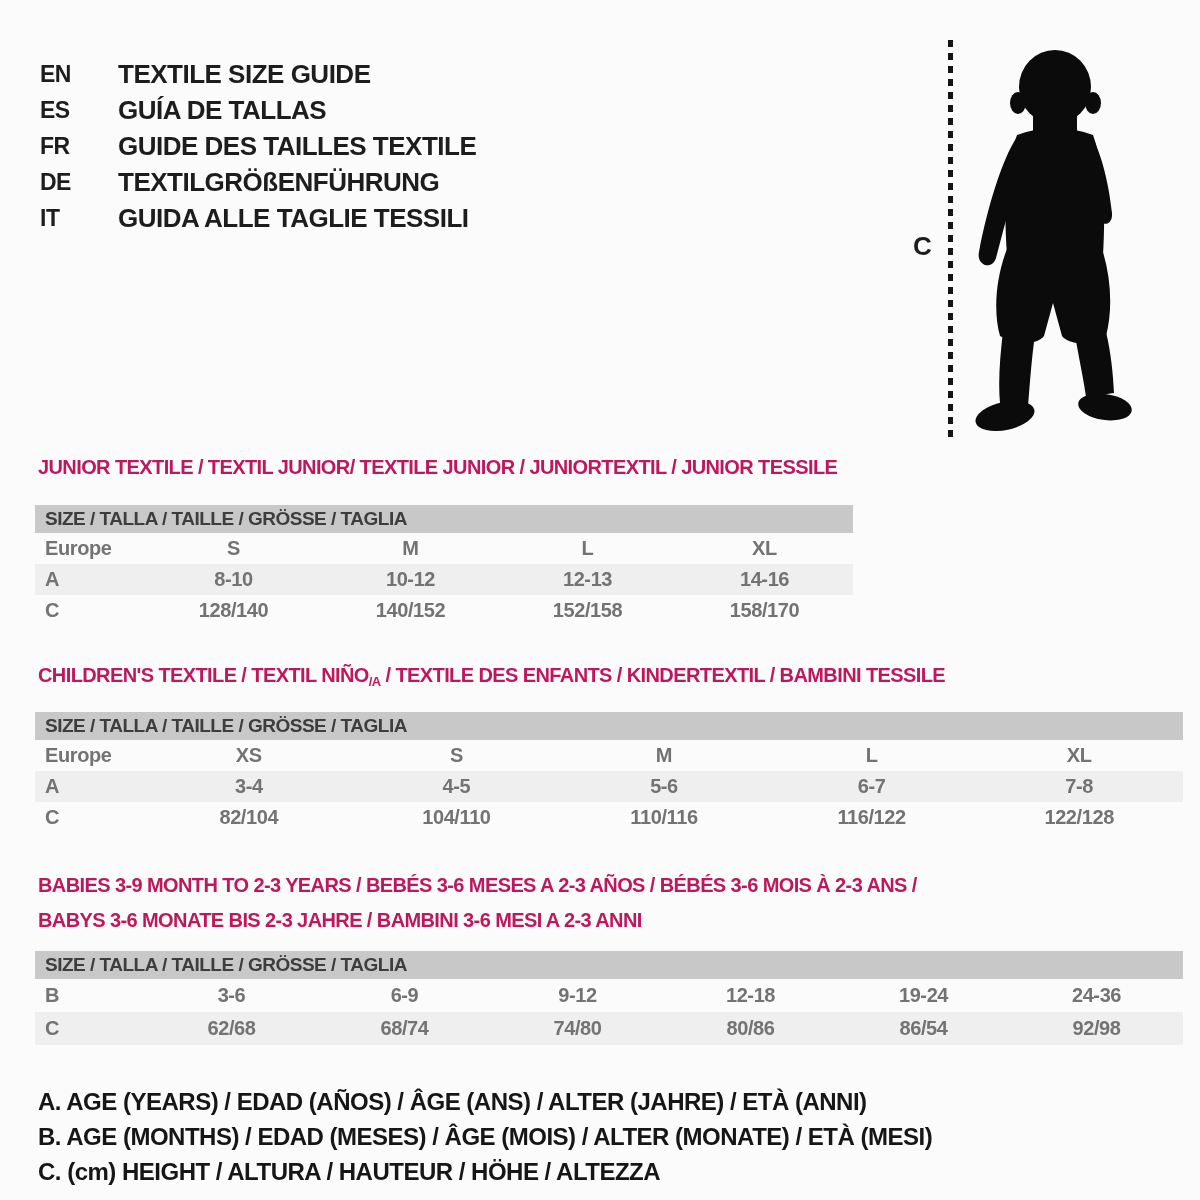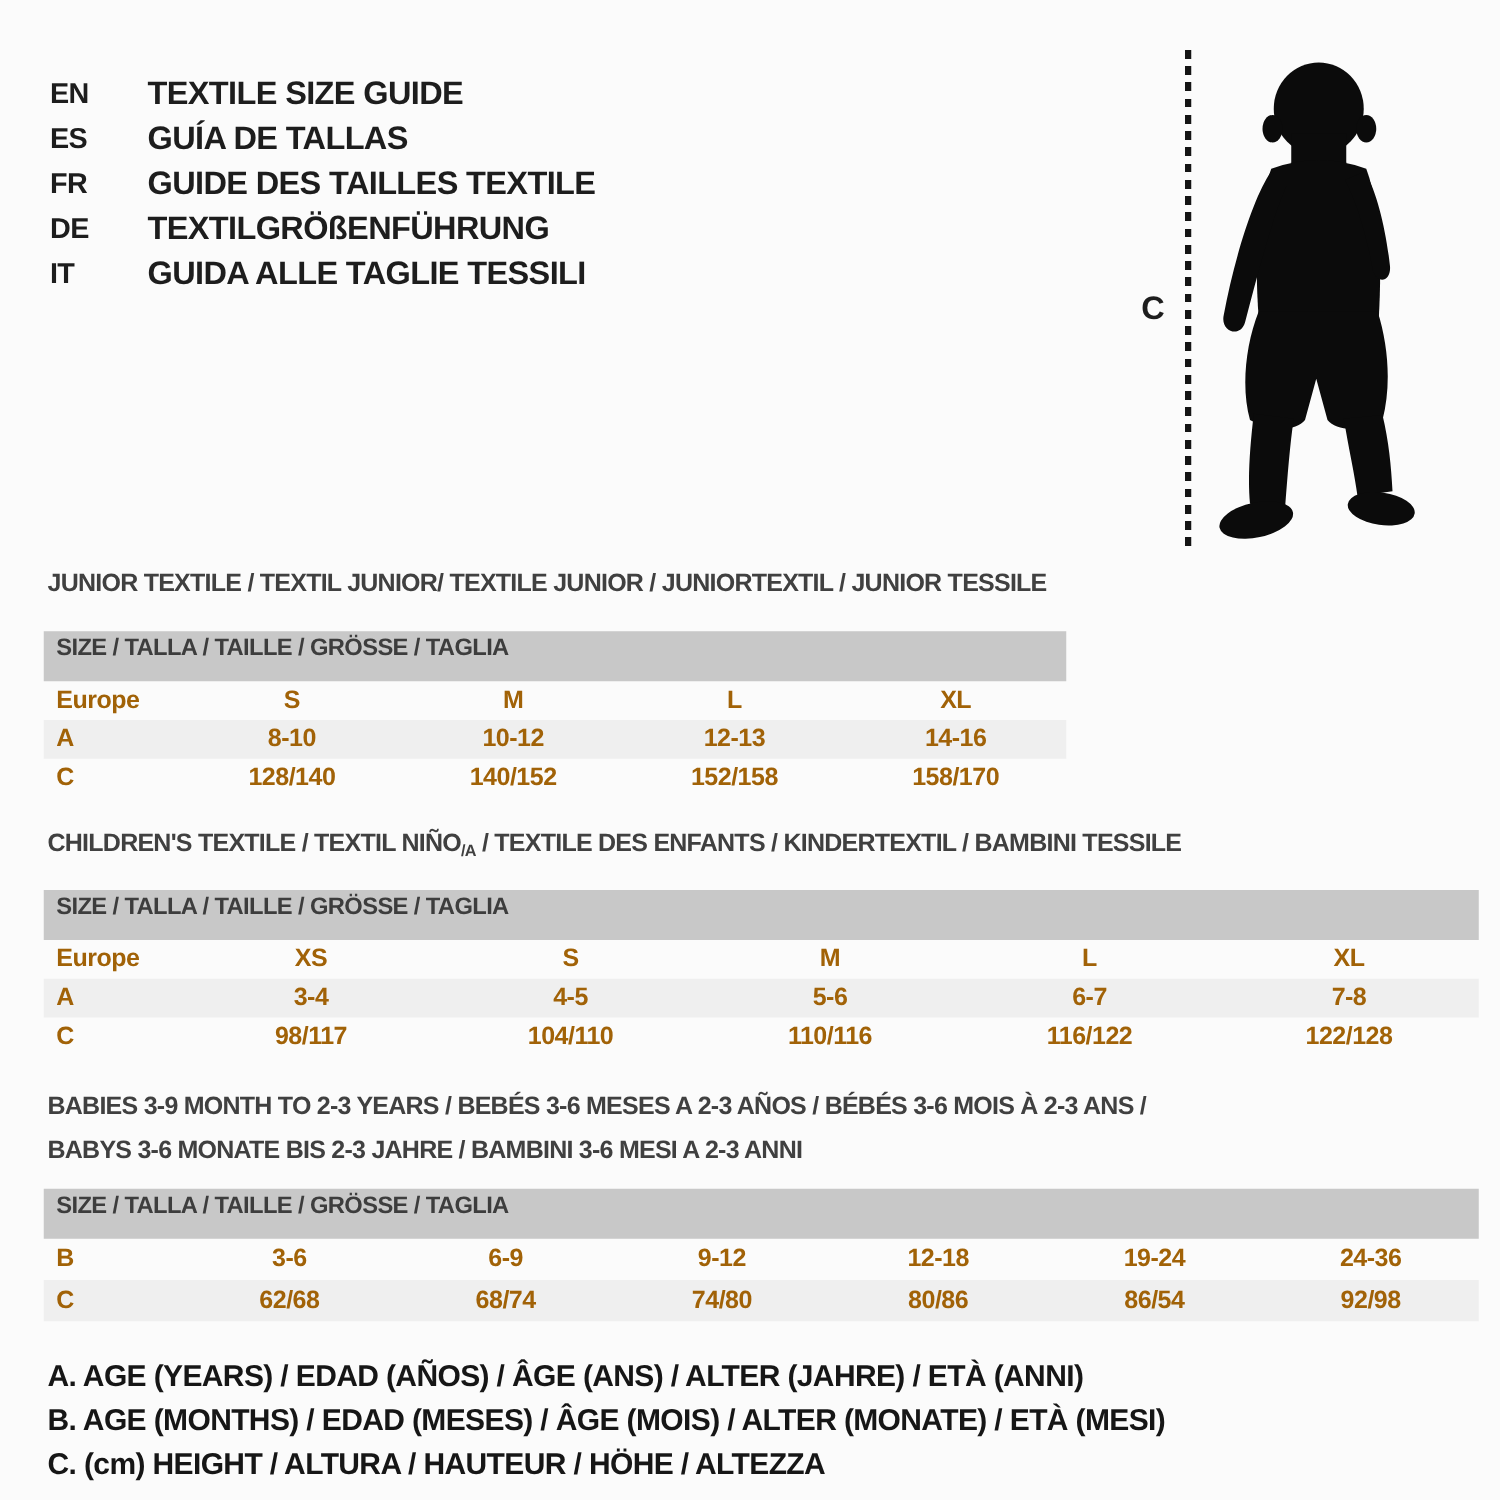--- a/index.html
+++ b/index.html
@@ -28,36 +28,36 @@
   .fig-label {
     position: absolute; left: 913px; top: 209px;
     font-size: 26px; font-weight: bold;
   }
   .baby-svg { position: absolute; left: 965px; top: 15px; width: 175px; height: 400px; }
 
   
   .sec-title {
     position: absolute; left: 38px;
     font-size: 20px; font-weight: bold; letter-spacing: -0.6px;
-    white-space: nowrap; color: #404040;
+    white-space: nowrap; color: #be185d;
   }
   .sec-title .sub { font-size: 13px; vertical-align: -4px; }
   .two-line { line-height: 35px; }
 
   
   .size-table { position: absolute; left: 35px; }
   .size-header {
-    background: #c8c8c8; height: 40px; line-height: 28px;
+    background: #c8c8c8; height: 28px; line-height: 28px;
     padding-left: 10px; font-size: 19px; font-weight: bold;
     color: #3d3d3d; letter-spacing: -0.5px;
     box-sizing: border-box;
   }
   .trow {
     display: flex; height: 31px; line-height: 31px;
-    font-size: 20px; font-weight: bold; letter-spacing: -0.4px; color: #a16207;
+    font-size: 20px; font-weight: bold; letter-spacing: -0.4px; color: #737373;
   }
   .trow.tall { height: 33px; line-height: 33px; }
   .trow.alt { background: #efefef; }
   .tlabel { flex: 0 0 110px; padding-left: 10px; box-sizing: border-box; }
   .tcell { flex: 1; text-align: center; }
 
   
   .legend { position: absolute; left: 38px; top: 1062px; }
   .legend-line {
     height: 35px; line-height: 35px;
@@ -152,21 +152,21 @@
     <div class="trow alt">
       <span class="tlabel">A</span>
       <span class="tcell">3-4</span>
       <span class="tcell">4-5</span>
       <span class="tcell">5-6</span>
       <span class="tcell">6-7</span>
       <span class="tcell">7-8</span>
     </div>
     <div class="trow">
       <span class="tlabel">C</span>
-      <span class="tcell">98/117</span>
+      <span class="tcell">82/104</span>
       <span class="tcell">104/110</span>
       <span class="tcell">110/116</span>
       <span class="tcell">116/122</span>
       <span class="tcell">122/128</span>
     </div>
   </div>
 
   <div class="sec-title two-line" style="top:846px;">
     <div>BABIES 3-9 MONTH TO 2-3 YEARS / BEBÉS 3-6 MESES A 2-3 AÑOS / BÉBÉS 3-6 MOIS À 2-3 ANS /</div>
     <div>BABYS 3-6 MONATE BIS 2-3 JAHRE / BAMBINI 3-6 MESI A 2-3 ANNI</div>

